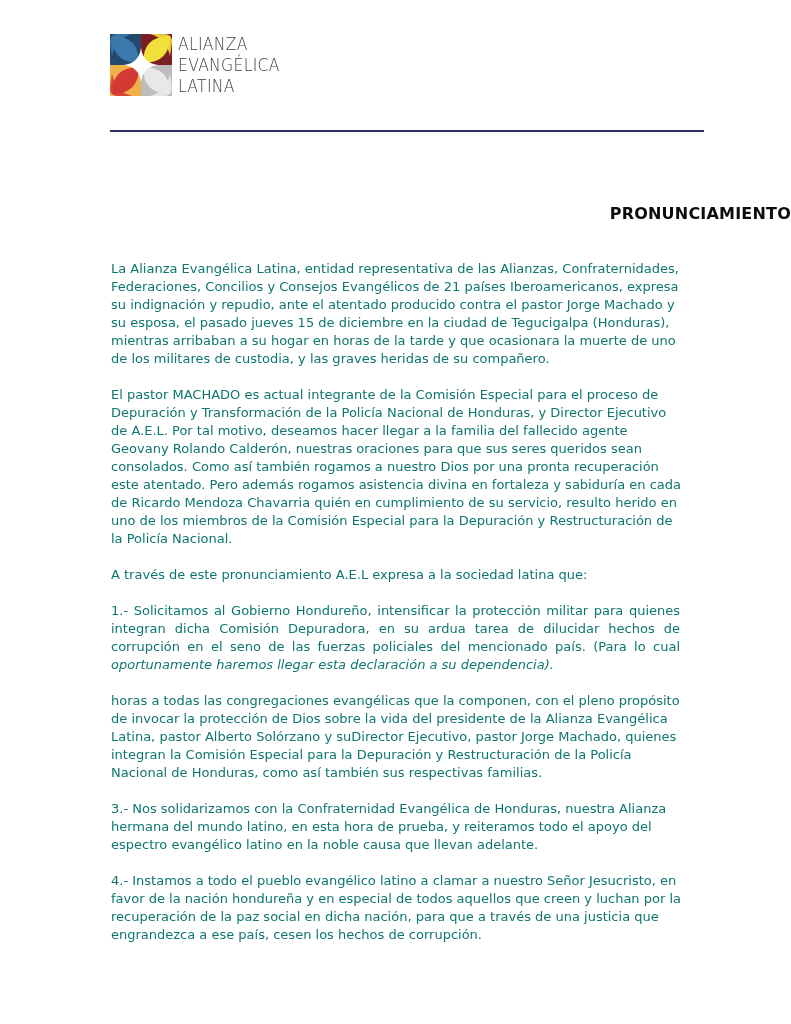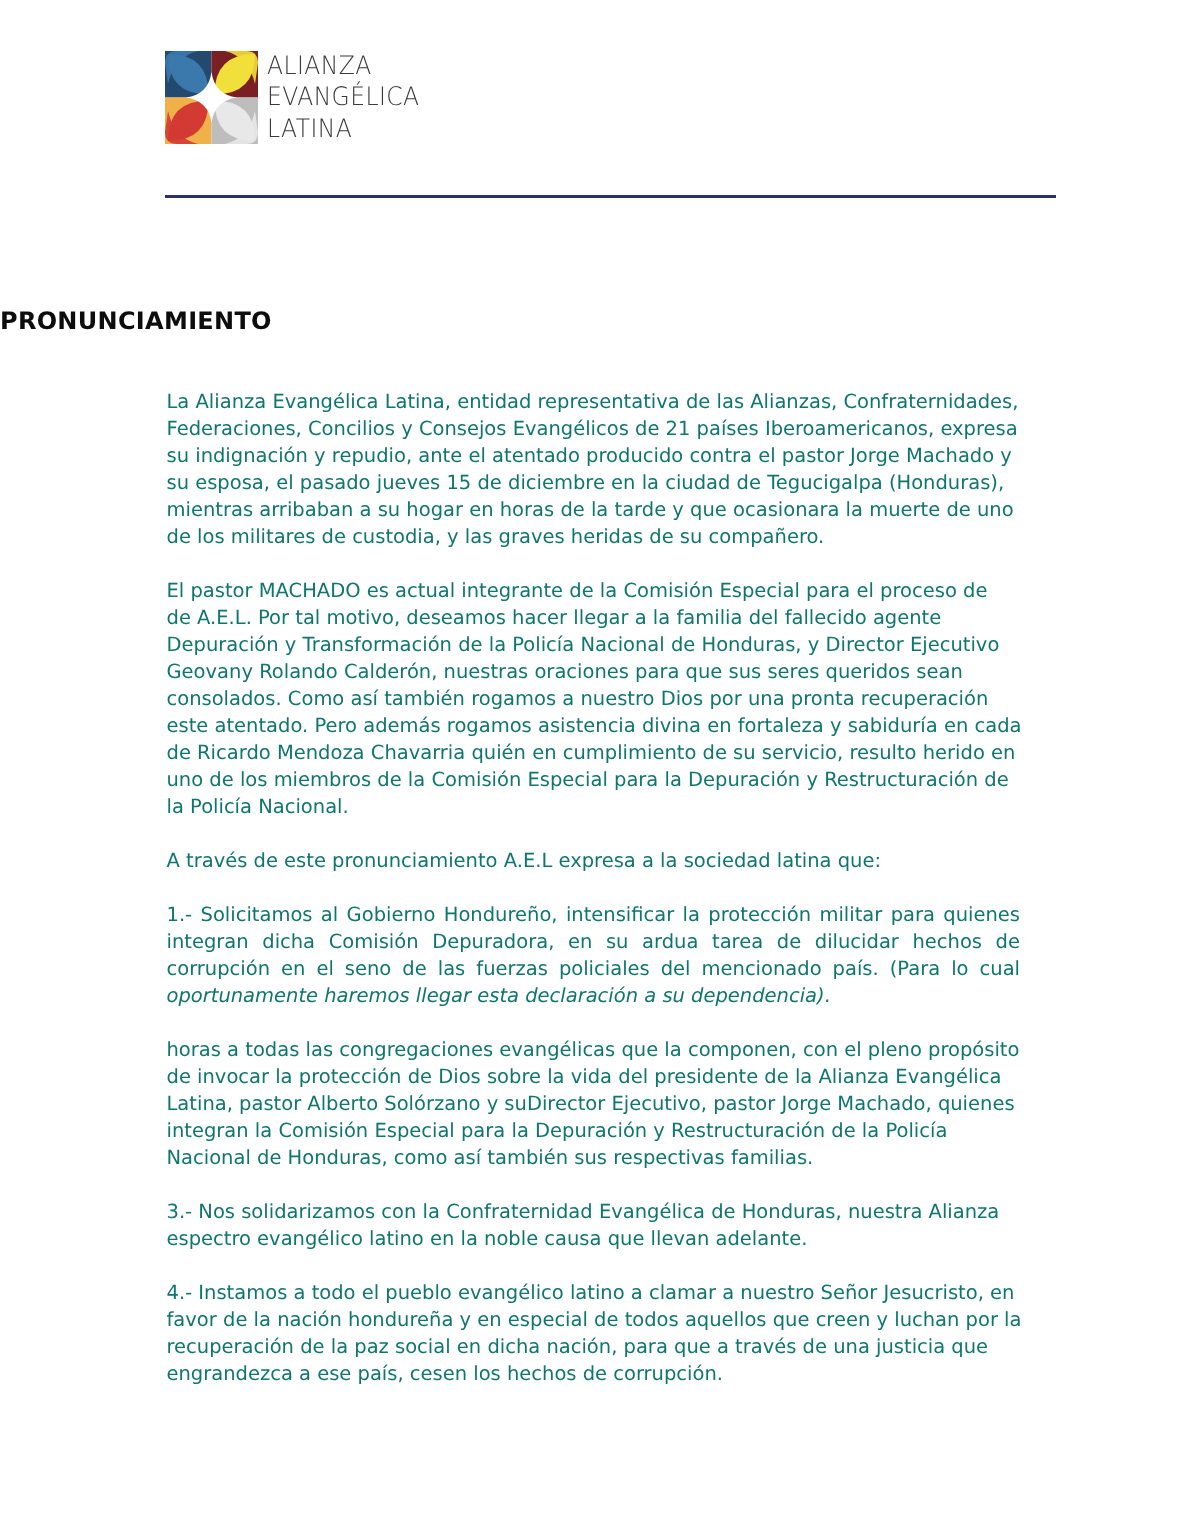--- a/index.html
+++ b/index.html
@@ -59,21 +59,21 @@
       height: 2px;
       background: #2e2f6b;
     }
 
     
     .doc-title {
       position: absolute;
       left: 0;
       width: 791px;
       top: 204px;
-      text-align: left;
+      text-align: right;
       font-family: "DejaVu Sans", sans-serif;
       font-weight: bold;
       font-size: 16px;
       letter-spacing: 0.2px;
       color: #0d0d0d;
       margin: 0;
     }
 
     
     .doc-body {
@@ -145,22 +145,22 @@
       <span class="line">La Alianza Evangélica Latina, entidad representativa de las Alianzas, Confraternidades,</span>
       <span class="line">Federaciones, Concilios y Consejos Evangélicos de 21 países Iberoamericanos, expresa</span>
       <span class="line">su indignación y repudio, ante el atentado producido contra el pastor Jorge Machado y</span>
       <span class="line">su esposa, el pasado jueves 15 de diciembre en la ciudad de Tegucigalpa (Honduras),</span>
       <span class="line">mientras arribaban a su hogar en horas de la tarde y que ocasionara la muerte de uno</span>
       <span class="line">de los militares de custodia, y las graves heridas de su compañero.</span>
     </p>
 
     <p class="para">
       <span class="line">El pastor MACHADO es actual integrante de la Comisión Especial para el proceso de</span>
+      <span class="line">Depuración y Transformación de la Policía Nacional de Honduras, y Director Ejecutivo</span>
       <span class="line">de A.E.L. Por tal motivo, deseamos hacer llegar a la familia del fallecido agente</span>
-      <span class="line">Depuración y Transformación de la Policía Nacional de Honduras, y Director Ejecutivo</span>
       <span class="line">Geovany Rolando Calderón, nuestras oraciones para que sus seres queridos sean</span>
       <span class="line">consolados.  Como así también rogamos a nuestro Dios por una pronta recuperación</span>
       <span class="line">este atentado. Pero además rogamos asistencia divina en fortaleza y sabiduría en cada</span>
       <span class="line">de Ricardo Mendoza Chavarria quién en cumplimiento de su servicio, resulto herido en</span>
       <span class="line">uno de los miembros de la Comisión Especial para la Depuración y Restructuración de</span>
       <span class="line">la Policía Nacional.</span>
     </p>
 
     <p class="para">
       <span class="line">A través de este pronunciamiento A.E.L expresa a la sociedad latina que:</span>
@@ -176,20 +176,21 @@
     <p class="para">
       <span class="line">horas a todas las congregaciones evangélicas que la componen, con el pleno propósito</span>
       <span class="line">de invocar la protección de Dios sobre la vida del presidente de la Alianza Evangélica</span>
       <span class="line">Latina, pastor Alberto Solórzano y suDirector Ejecutivo, pastor Jorge Machado, quienes</span>
       <span class="line">integran la Comisión Especial para la Depuración y Restructuración de la Policía</span>
       <span class="line">Nacional de Honduras, como así también sus respectivas familias.</span>
     </p>
 
     <p class="para">
       <span class="line">3.- Nos solidarizamos con la Confraternidad Evangélica de Honduras, nuestra Alianza</span>
+      <span class="line">hermana del mundo latino, en esta hora de prueba, y reiteramos  todo el apoyo del</span>
       <span class="line">espectro evangélico latino en la noble causa que llevan adelante.</span>
     </p>
 
     <p class="para">
       <span class="line">4.- Instamos a todo el pueblo evangélico latino a clamar a nuestro Señor Jesucristo, en</span>
       <span class="line">favor de la nación hondureña y en especial de todos aquellos que creen y luchan por la</span>
       <span class="line">recuperación de la paz social en dicha nación, para que a través de una justicia que</span>
       <span class="line">engrandezca a ese país, cesen los hechos de corrupción.</span>
     </p>
 

